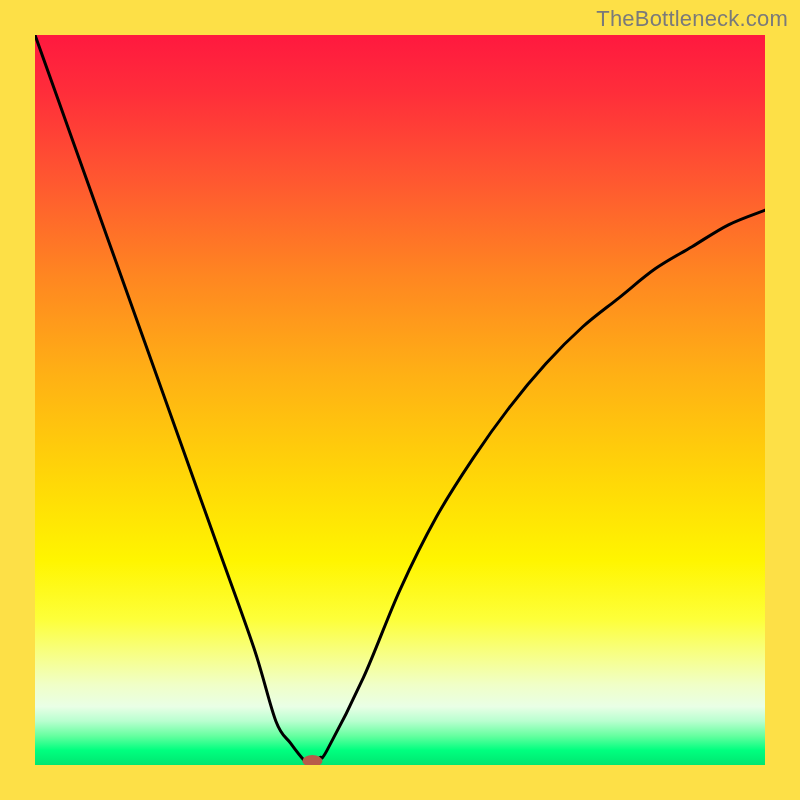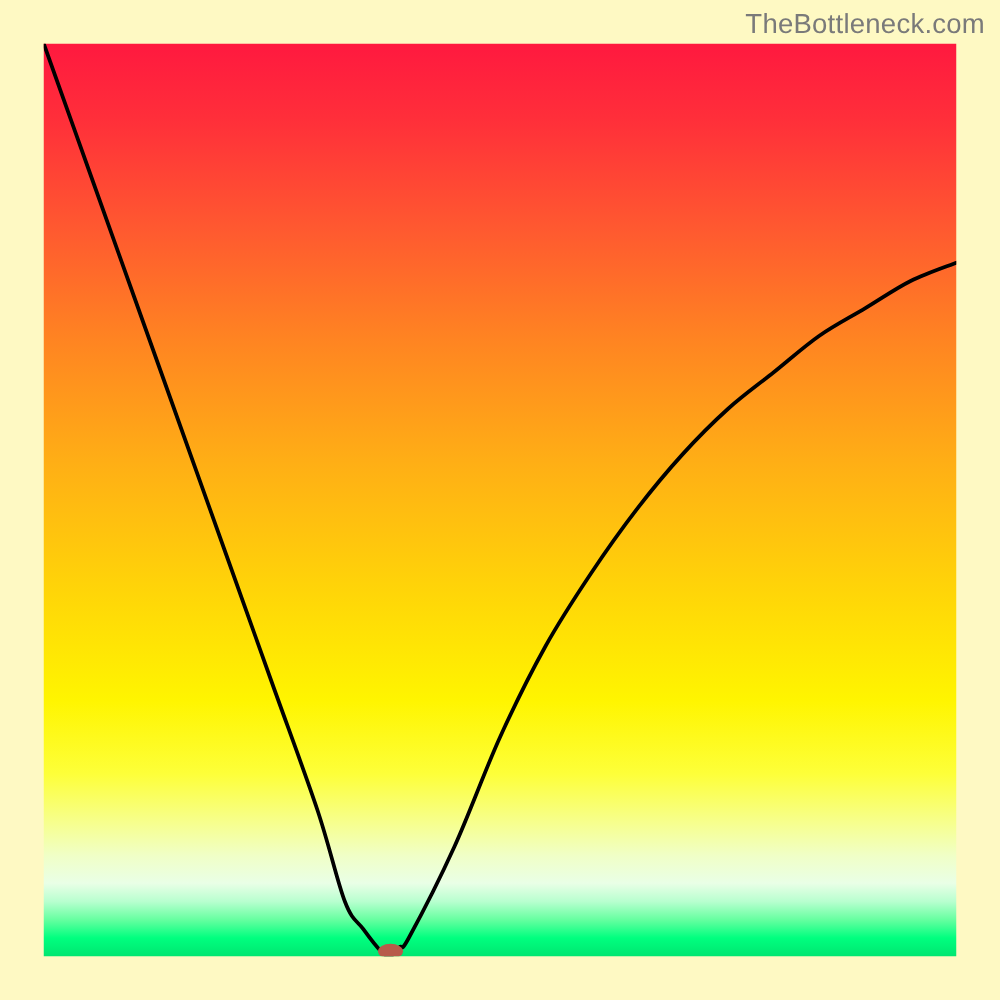--- a/index.html
+++ b/index.html
@@ -7,21 +7,21 @@
     width: 800px;
     height: 800px;
     background: #000;
     overflow: hidden;
     position: relative;
     font-family: Arial, Helvetica, sans-serif;
   }
   .outer {
     position: absolute;
     inset: 0;
-    background: #fef9c3;
+    background: #fde047;
   }
   .plot-area {
     position: absolute;
     left: 35px;
     top: 35px;
     width: 730px;
     height: 730px;
     background: linear-gradient(to bottom,
       #ff193f 0%,
       #ff2e3a 8%,

